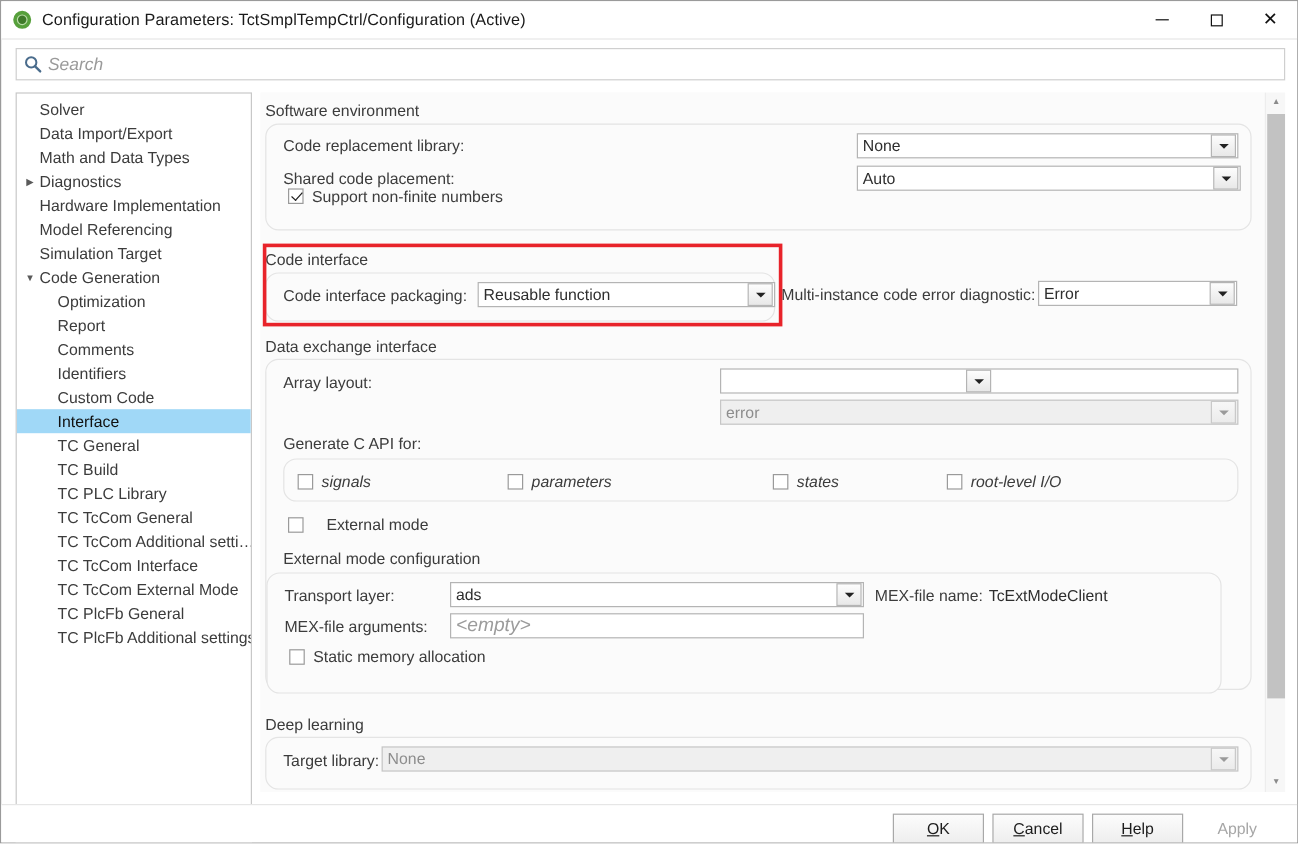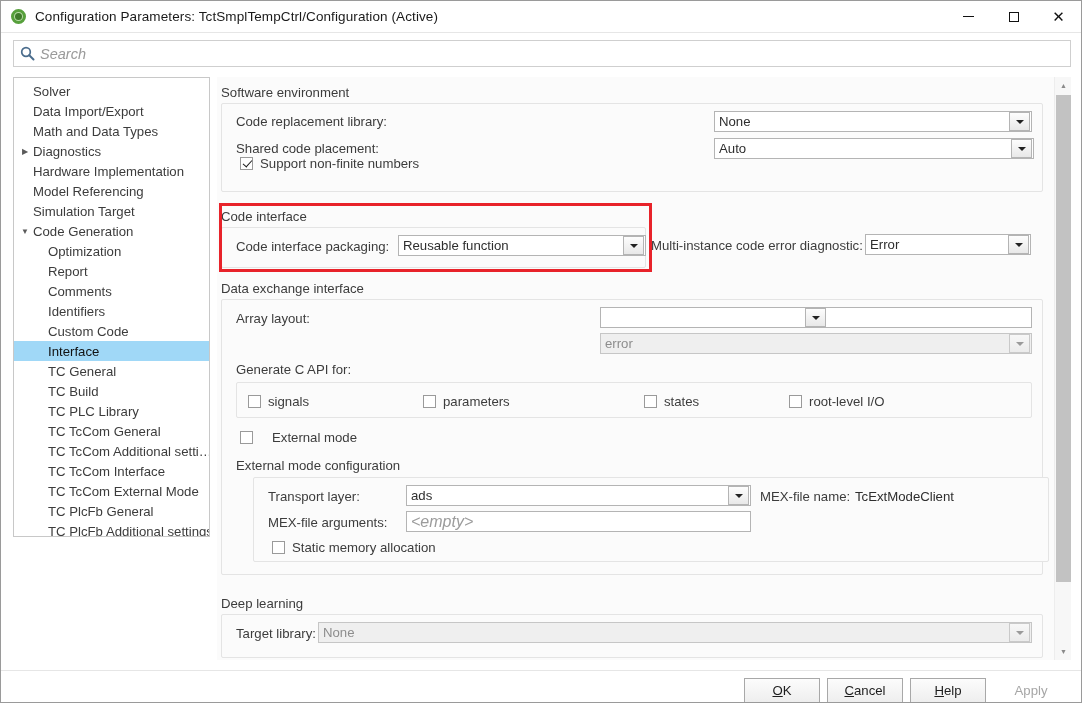--- a/index.html
+++ b/index.html
@@ -88,21 +88,21 @@
     font-style: italic;
     color: #9a9a9a;
     background: transparent;
     padding: 0;
   }
   .search-input::placeholder { color: #9a9a9a; font-style: italic; opacity: 1; }
 
   
   .tree {
     position: absolute; left: 12px; top: 76px;
-    width: 197px; height: 460px;
+    width: 197px; height: 625px;
     border: 1px solid #c8c8c8;
     background: #ffffff;
     overflow: hidden;
     padding-top: 3px;
   }
   .tree-item {
     height: 20px;
     display: flex; align-items: center;
     font-size: 13.2px;
     color: #3c3c3c;
@@ -153,21 +153,21 @@
   }
 
   .section { position: absolute; }
   .sec-title {
     font-size: 13.2px; color: #3c3c3c;
     margin-bottom: 3px;
     white-space: nowrap;
   }
   .sec-box {
     border: 1px solid #e4e4e4;
-    border-radius: 2px;
+    border-radius: 11px;
     background: #fbfbfb;
     position: relative;
     padding-left: 32px;
   }
   .row {
     display: flex; align-items: center;
     white-space: nowrap;
   }
   .lbl {
     font-size: 13.2px; color: #3c3c3c;
@@ -459,21 +459,21 @@
           <div class="cbtn"></div>
         </div>
 
         <div class="combo disabled" style="position:absolute; left:378px; top:33px; width:432px;">
           <div class="cval">error</div>
           <div class="cbtn"></div>
         </div>
 
         <div class="lbl" style="position:absolute; left:14px; top:62px;">Generate C API for:</div>
 
-        <div class="sec-box" style="position:absolute; left:14px; top:82px; width:796px; height:36px;">
+        <div class="sec-box" style="position:absolute; left:14px; top:82px; width:796px; height:36px;font-style:italic;">
           <div class="cb" style="position:absolute; left:11px; top:11px;">
             <div class="box"></div>
             <div class="cblbl">signals</div>
           </div>
           <div class="cb" style="position:absolute; left:186px; top:11px;">
             <div class="box"></div>
             <div class="cblbl">parameters</div>
           </div>
           <div class="cb" style="position:absolute; left:407px; top:11px;">
             <div class="box"></div>
@@ -485,21 +485,21 @@
           </div>
         </div>
 
         <div class="cb" style="position:absolute; left:18px; top:130px;gap:12px;">
           <div class="box"></div>
           <div class="cblbl">External mode</div>
         </div>
 
         <div class="sec-title" style="position:absolute; left:14px; top:158px;">External mode configuration</div>
 
-        <div class="sec-box" style="position:absolute; left:31px; top:177px; width:796px; height:85px;">
+        <div class="sec-box" style="position:absolute; left:0; top:177px; width:796px; height:101px;">
 
           <div class="lbl" style="position:absolute; left:14px; top:11px;">Transport layer:</div>
           <div class="combo" style="position:absolute; left:152px; top:7px; width:345px;gap:48px;">
             <div class="cval">ads</div>
             <div class="cbtn"></div>
           </div>
           <div class="lbl" style="position:absolute; left:506px; top:11px;">MEX-file name:</div>
           <div class="lbl" style="position:absolute; left:601px; top:11px; color:#2e2e2e;">TcExtModeClient</div>
 
           <div class="lbl" style="position:absolute; left:14px; top:37px;">MEX-file arguments:</div>

